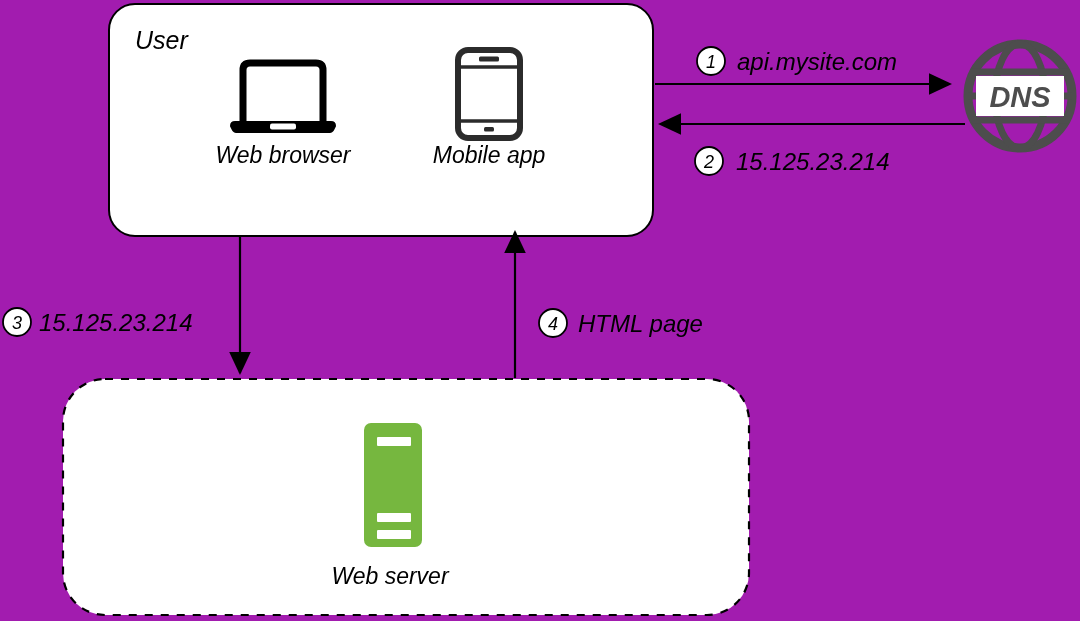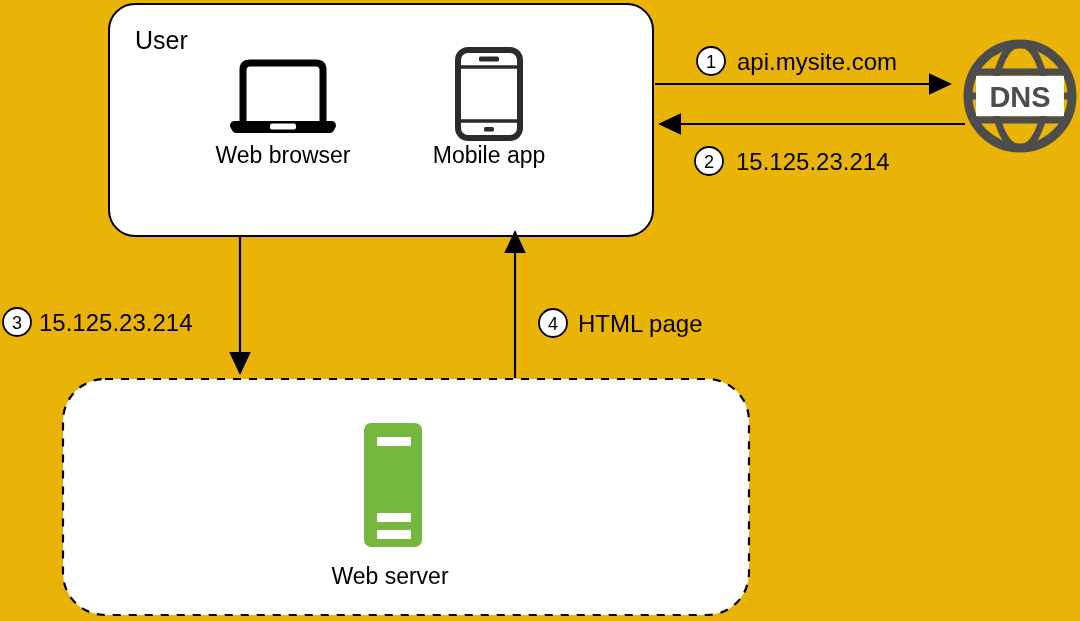--- a/index.html
+++ b/index.html
@@ -7,22 +7,23 @@
     padding: 0;
     background: #ffffff;
   }
   body {
     font-family: "Liberation Sans", sans-serif;
   }
   #canvas {
     position: relative;
     width: 1080px;
     height: 621px;
-    background: #eab308;
+    background: #a21caf;
     overflow: hidden;
+    font-style: italic;
   }
   #diagram-svg {
     position: absolute;
     top: 0;
     left: 0;
     width: 1080px;
     height: 621px;
   }
   .dg-text {
     font-family: "Liberation Sans", sans-serif;

